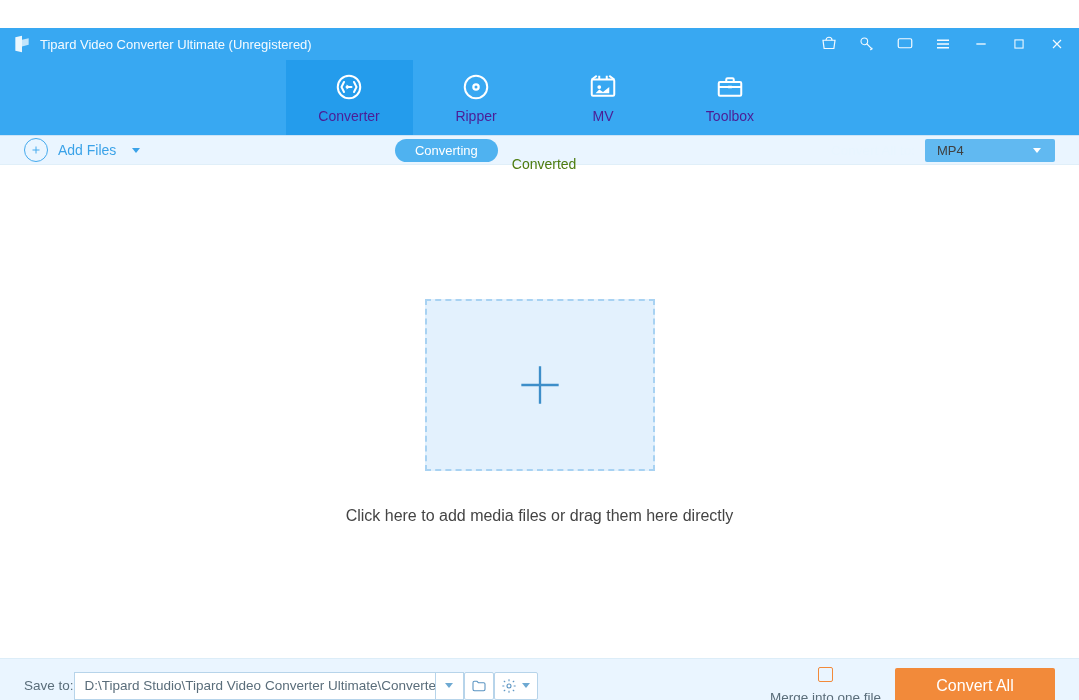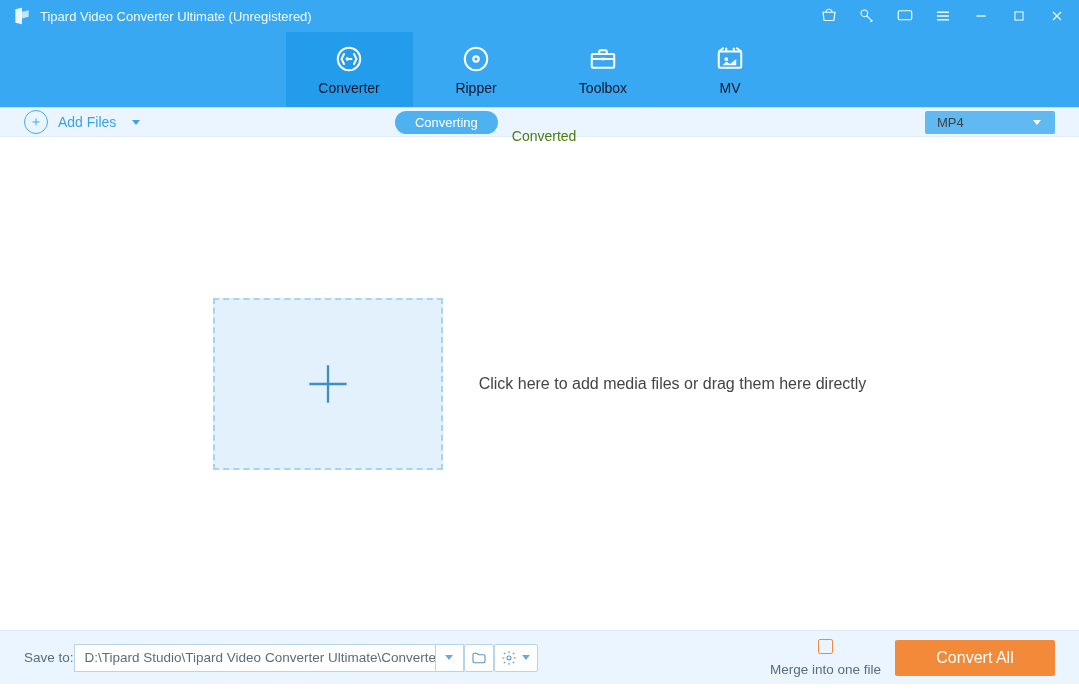--- a/index.html
+++ b/index.html
@@ -1,47 +1,47 @@
 <!DOCTYPE html>
 <html><head>
 <meta charset="utf-8">
 <style>
 * { margin:0; padding:0; box-sizing:border-box; font-family:"Segoe UI",Arial,sans-serif; }
 body { width:1079px; height:700px; overflow:hidden; background:#fff; }
 
 
-.title-bar { height:32px; background:#38a8f2; display:flex; align-items:center; padding:0 12px; color:#fff; }
+.title-bar { height:32px; background:#38a8f2; display:flex; align-items:center; padding:0 12px; color:#fff;margin-top:28px; }
 .logo-area { display:flex; align-items:center; gap:8px; font-size:13px; }
 .logo-icon svg { width:20px; height:20px; display:block; }
 .title-text { opacity:.95; }
 .title-spacer { flex:1; }
 .title-icons { display:flex; align-items:center; gap:18px; }
 .title-icons .ticon { width:20px; height:20px; display:flex; align-items:center; justify-content:center; cursor:pointer; opacity:.95; }
 
 
 .nav-row { height:75px; background:#38a8f2; display:flex; align-items:stretch; justify-content:center; }
-.nav-tab { width:127px; display:flex; flex-direction:column; align-items:center; justify-content:center; gap:6px; color:#0f172a; font-size:14px; cursor:pointer; }
+.nav-tab { width:127px; display:flex; flex-direction:column; align-items:center; justify-content:center; gap:6px; color:#4c1d95; font-size:14px; cursor:pointer; }
 .nav-tab.active { background:#249cec; }
 .nav-tab .nav-icon { height:30px; display:flex; align-items:center; justify-content:center; }
 
 
 .toolbar { height:30px; background:#eaf5ff; border-top:1px solid #cde4f7; border-bottom:1px solid #e0eff9; display:flex; align-items:center; padding:0 24px; color:#3aa2e8; font-size:14px; }
 .add-files { display:flex; align-items:center; gap:10px; cursor:pointer; }
 .plus-circle { width:24px; height:24px; border:1.5px solid #45aaee; border-radius:50%; display:flex; align-items:center; justify-content:center; }
 .plus-circle svg { width:12px; height:12px; }
 .add-files .arrow-down { margin-left:6px; }
 .tabs-center { flex:1; display:flex; justify-content:center; gap:14px; align-items:center; }
 .pill { background:#4fb2f0; color:#fff; padding:4px 20px; border-radius:14px; font-size:13px; }
 .pill-ghost { color:#4d7c0f; font-size:14px; cursor:pointer;margin-top:28px; }
 .convert-to { display:flex; align-items:center; gap:10px; color:#fff; }
 .convert-to-label { color:#e8f5ff; font-size:13.5px; }
 .format-dd { background:#61b9f1; color:#404040; padding:4px 14px 4px 12px; border-radius:2px; font-size:13px; display:flex; align-items:center; gap:50px; cursor:pointer; min-width:130px; justify-content:space-between; }
 
 
-.main-area { height:493px; background:#fff; display:flex; flex-direction:row; align-items:center; justify-content:center; gap:36px; }
+.main-area { height:493px; background:#fff; display:flex; flex-direction:column; align-items:center; justify-content:center; gap:36px; }
 .drop-box { width:230px; height:172px; border:2px dashed #a8d2f2; background:#e3f1fd; display:flex; align-items:center; justify-content:center; cursor:pointer; }
 .drop-box svg { width:56px; height:56px; }
 .drop-hint { color:#444; font-size:16px; }
 
 
 .bottom-bar { height:54px; background:#eaf5ff; border-top:1px solid #dcedf8; display:flex; align-items:center; padding:0 24px; font-size:13.5px; color:#555; }
 .save-to-label { color:#5a6d7a; }
 .path-box { flex:0 0 auto; width:390px; height:28px; border:1px solid #b7d4ea; background:#fff; display:flex; align-items:center; }
 .path-text { flex:1; padding:0 10px; color:#5a6d7a; white-space:nowrap; overflow:hidden; }
 .path-dd { width:28px; height:100%; border-left:1px solid #b7d4ea; display:flex; align-items:center; justify-content:center; cursor:pointer; }
@@ -128,37 +128,37 @@
           <circle cx="12" cy="12" r="9"></circle>
           <circle cx="12" cy="12" r="3" fill="#fff" stroke="none"></circle>
           <circle cx="12" cy="12" r="1.2" fill="#38a8f2" stroke="none"></circle>
         </svg>
     </span>
     <span>Ripper</span>
   </div>
   <div class="nav-tab">
     <span class="nav-icon">
       <svg width="30" height="30" viewBox="0 0 24 24" fill="none" stroke="#fff" stroke-width="1.6">
-          <rect x="3" y="8" width="18" height="11" rx="1"></rect>
-          <path d="M3 12h18M9 8V6a1 1 0 0 1 1-1h4a1 1 0 0 1 1 1v2"></path>
-          <rect x="10.5" y="11" width="3" height="2" fill="#fff" stroke="none"></rect>
-        </svg>
-    </span>
-    <span>Toolbox</span>
-  </div>
-  <div class="nav-tab">
-    <span class="nav-icon">
-      <svg width="30" height="30" viewBox="0 0 24 24" fill="none" stroke="#fff" stroke-width="1.6">
           <rect x="3" y="6" width="18" height="13" rx="1"></rect>
           <path d="M3 6l4-3M21 6l-4-3M9 3v3M15 3v3"></path>
           <circle cx="9" cy="12" r="1.5" fill="#fff" stroke="none"></circle>
           <path d="M6 17l3-3 3 2 5-4v5H6z" fill="#fff" stroke="none"></path>
         </svg>
     </span>
     <span>MV</span>
+  </div>
+  <div class="nav-tab">
+    <span class="nav-icon">
+      <svg width="30" height="30" viewBox="0 0 24 24" fill="none" stroke="#fff" stroke-width="1.6">
+          <rect x="3" y="8" width="18" height="11" rx="1"></rect>
+          <path d="M3 12h18M9 8V6a1 1 0 0 1 1-1h4a1 1 0 0 1 1 1v2"></path>
+          <rect x="10.5" y="11" width="3" height="2" fill="#fff" stroke="none"></rect>
+        </svg>
+    </span>
+    <span>Toolbox</span>
   </div>
 </div>
 
 <div class="toolbar">
   <div class="add-files">
     <span class="plus-circle">
       <svg viewBox="0 0 24 24" stroke="#45aaee" stroke-width="2">
           <path d="M12 5v14M5 12h14"></path>
         </svg>
     </span>

